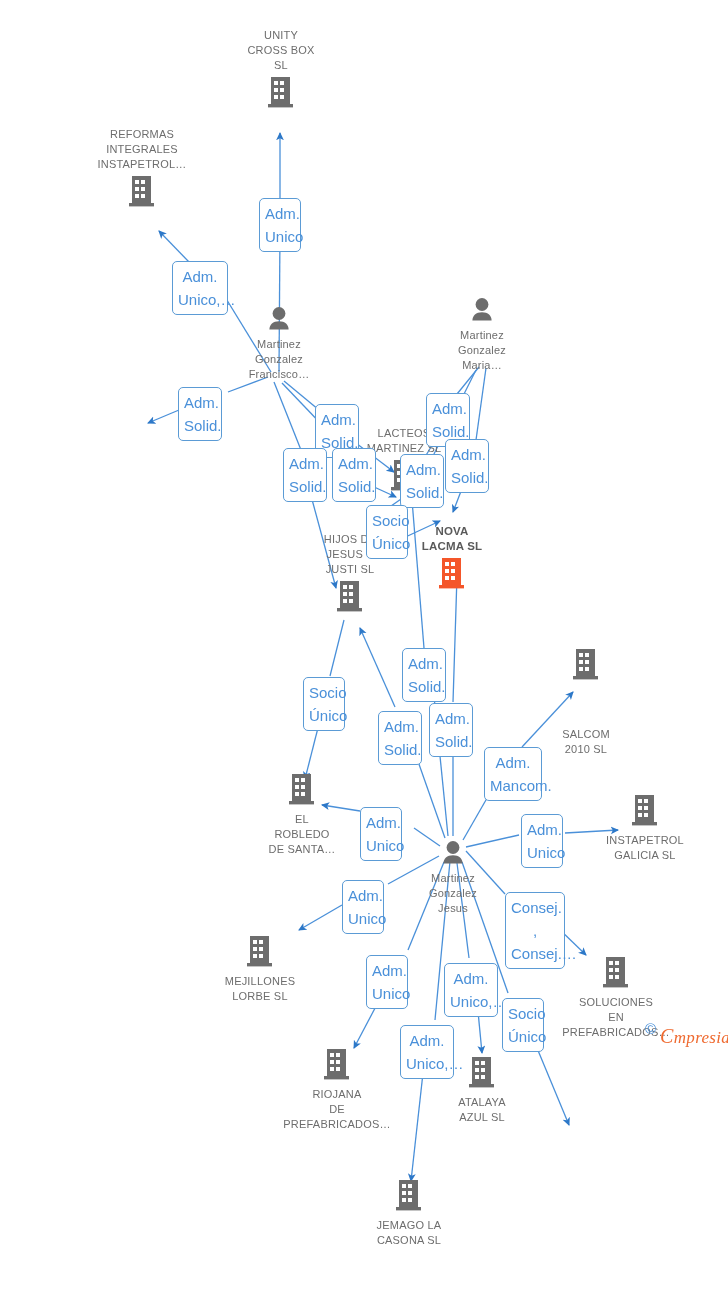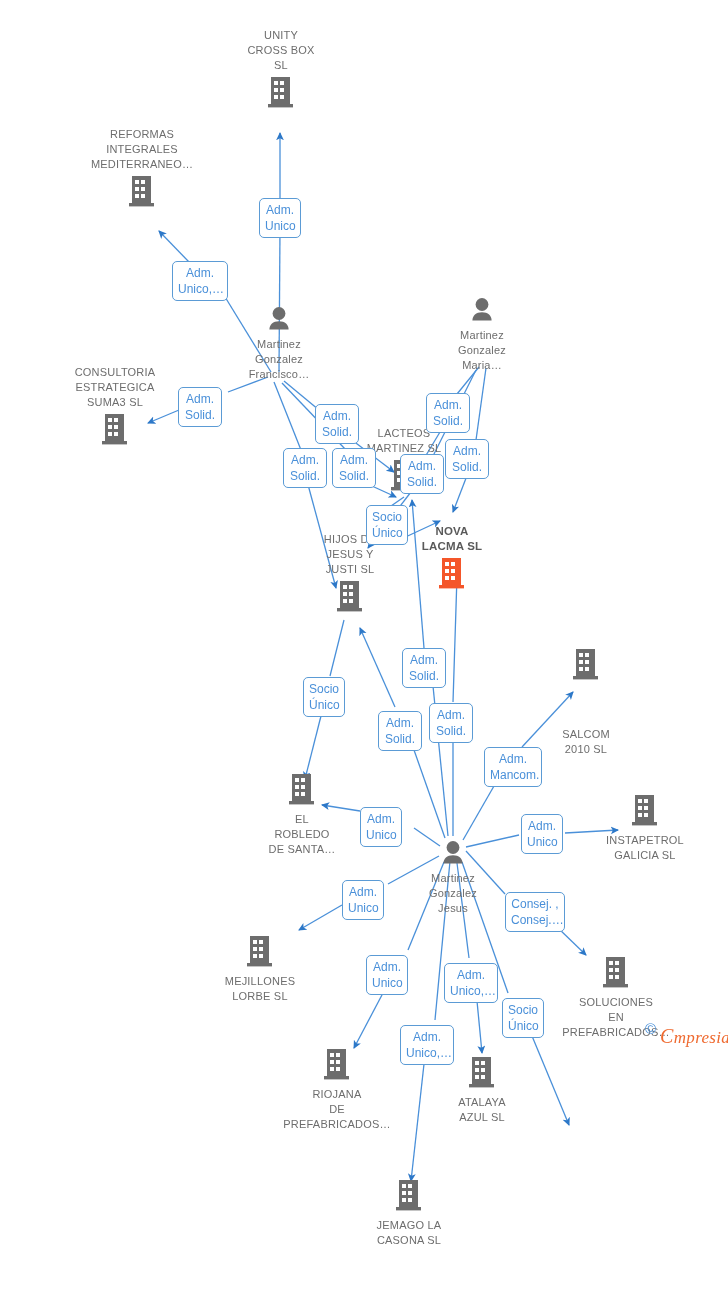--- a/index.html
+++ b/index.html
@@ -21,21 +21,21 @@
 
   
   .node.company .glyph{order:2;margin-top:2px;}
   .node.company .caption{order:1;}
   .node.person .glyph{order:1;}
   .node.person .caption{order:2;margin-top:1px;}
 
   
   .rel{
     position:absolute;background:#ffffff;border:1.5px solid #5b9bd5;border-radius:5px;
-    color:#4a90d9;font-size:12px;line-height:16px;text-align:center;
+    color:#4a90d9;font-size:15px;line-height:23px;text-align:center;
     padding:3px 5px;white-space:pre-line;box-sizing:border-box;
   }
 
   
   .watermark{position:absolute;right:14px;bottom:14px;display:flex;align-items:center;gap:4px;}
   .watermark .copy{color:#4a90d9;font-size:15px;line-height:15px;}
   .watermark .brand{font-family:"Liberation Serif","DejaVu Serif",serif;font-style:italic;font-size:17px;color:#ef6a30;letter-spacing:.3px;margin-top:16px;}
   .watermark .brand .cap{font-size:20px;}
 </style>
 </head>
@@ -140,21 +140,21 @@
             <rect x="8" y="20" width="4" height="4"></rect>
             <rect x="14" y="20" width="4" height="4"></rect>
           </g>
         </svg>
     </span>
   </div>
 
   <div class="node company" style="left:126px;top:127px;">
     <span class="caption">REFORMAS
 INTEGRALES
-MEDITERRANEO…</span>
+INSTAPETROL…</span>
     <span class="glyph">
       <svg width="30" height="34" viewBox="0 0 30 34">
           <g fill="#6d6d6d">
             <rect x="5" y="2" width="19" height="27"></rect>
             <rect x="2" y="29" width="25" height="3.4"></rect>
           </g>
           <g fill="#ffffff">
             <rect x="8" y="6" width="4" height="4"></rect>
             <rect x="14" y="6" width="4" height="4"></rect>
             <rect x="8" y="13" width="4" height="4"></rect>
@@ -183,41 +183,20 @@
 Gonzalez
 Maria…</span>
     <span class="glyph">
       <svg width="28" height="26" viewBox="0 0 28 26">
           <circle cx="14" cy="7.5" r="6.4" fill="#6d6d6d"></circle>
           <path d="M14 15.2c-6 0-9.6 3.4-9.6 8.2h19.2c0-4.8-3.6-8.2-9.6-8.2z" fill="#6d6d6d"></path>
         </svg>
     </span>
   </div>
 
-  <div class="node company" style="left:99px;top:365px;">
-    <span class="caption">CONSULTORIA
-ESTRATEGICA
-SUMA3  SL</span>
-    <span class="glyph">
-      <svg width="30" height="34" viewBox="0 0 30 34">
-          <g fill="#6d6d6d">
-            <rect x="5" y="2" width="19" height="27"></rect>
-            <rect x="2" y="29" width="25" height="3.4"></rect>
-          </g>
-          <g fill="#ffffff">
-            <rect x="8" y="6" width="4" height="4"></rect>
-            <rect x="14" y="6" width="4" height="4"></rect>
-            <rect x="8" y="13" width="4" height="4"></rect>
-            <rect x="14" y="13" width="4" height="4"></rect>
-            <rect x="8" y="20" width="4" height="4"></rect>
-            <rect x="14" y="20" width="4" height="4"></rect>
-          </g>
-        </svg>
-    </span>
-  </div>
 
   <div class="node company" style="left:388px;top:426px;">
     <span class="caption">LACTEOS
 MARTINEZ SL</span>
     <span class="glyph">
       <svg width="30" height="34" viewBox="0 0 30 34">
           <g fill="#6d6d6d">
             <rect x="5" y="2" width="19" height="27"></rect>
             <rect x="2" y="29" width="25" height="3.4"></rect>
           </g>

